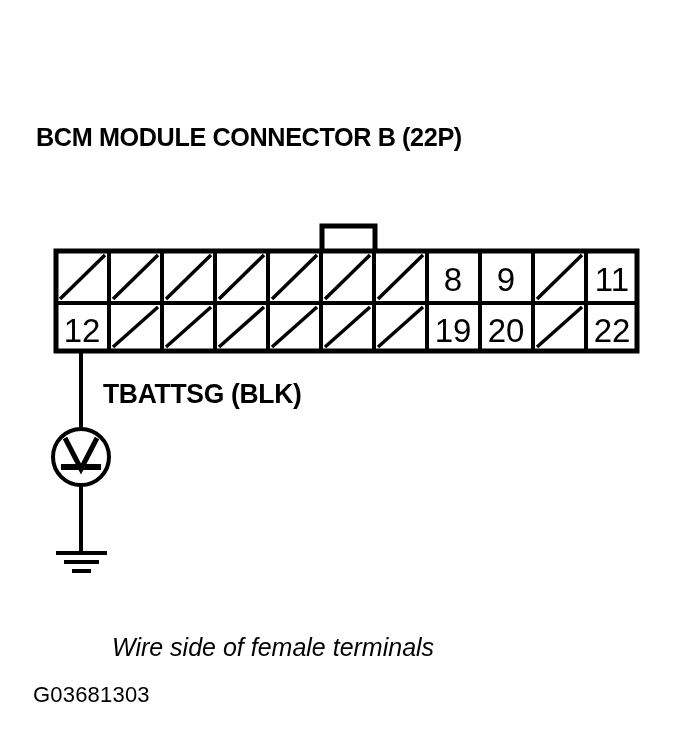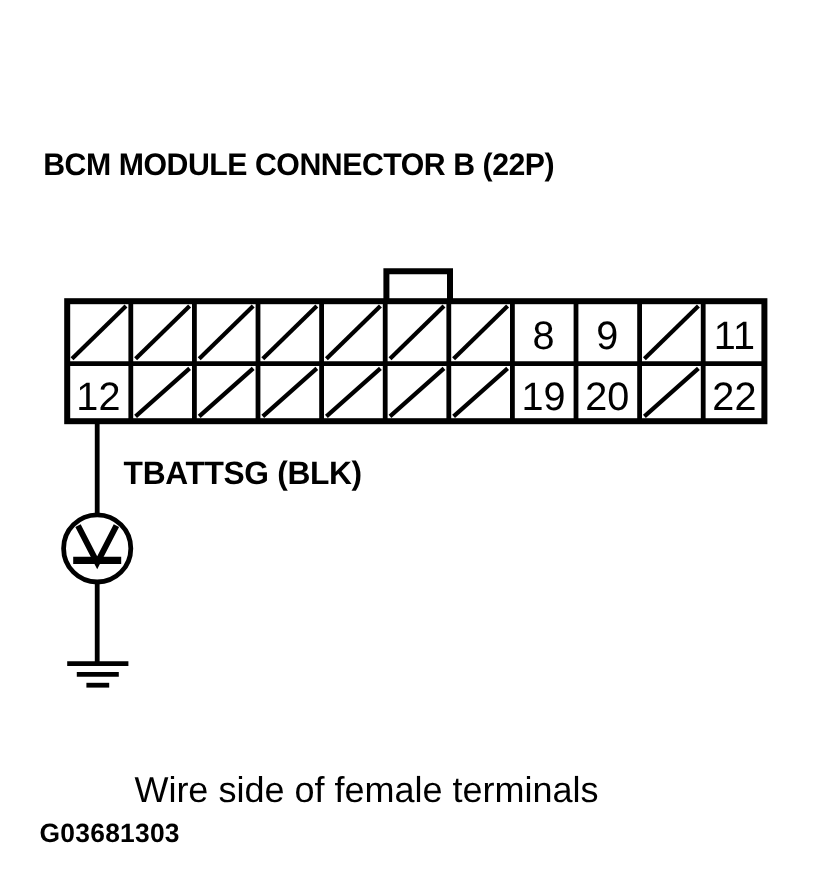--- a/index.html
+++ b/index.html
@@ -48,33 +48,34 @@
     font-weight: bold;
     letter-spacing: -0.3px;
     white-space: nowrap;
     line-height: 30px;
     transform: scaleX(0.98);
     transform-origin: left top;
   }
   .caption {
     position: absolute;
     left: 112px;
-    top: 596px;
-    font-size: 30px;
+    top: 584px;
+    font-size: 25px;
     font-weight: normal;
     letter-spacing: 0px;
     white-space: nowrap;
     line-height: 30px;
+    font-style: italic;
   }
   .figure-id {
     position: absolute;
     left: 33px;
     top: 634px;
     font-size: 22px;
-    font-weight: bold;
+    font-weight: normal;
     letter-spacing: 0.2px;
     white-space: nowrap;
     line-height: 26px;
   }
   .pin-num {
     font-family: "Liberation Sans", sans-serif;
     font-size: 33px;
     font-weight: normal;
     fill: #000000;
   }

